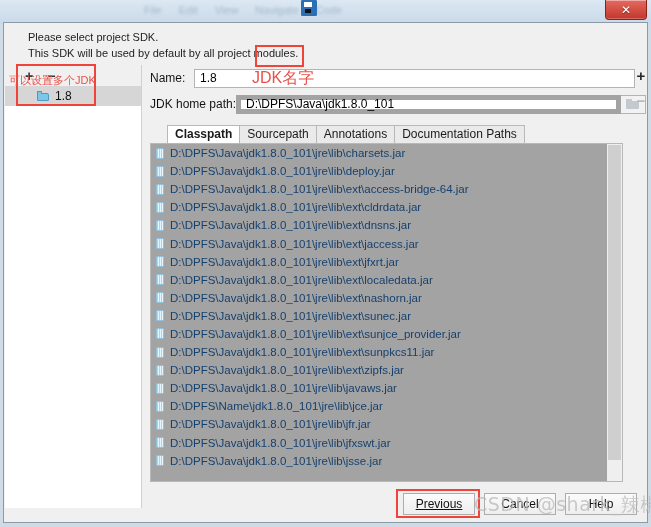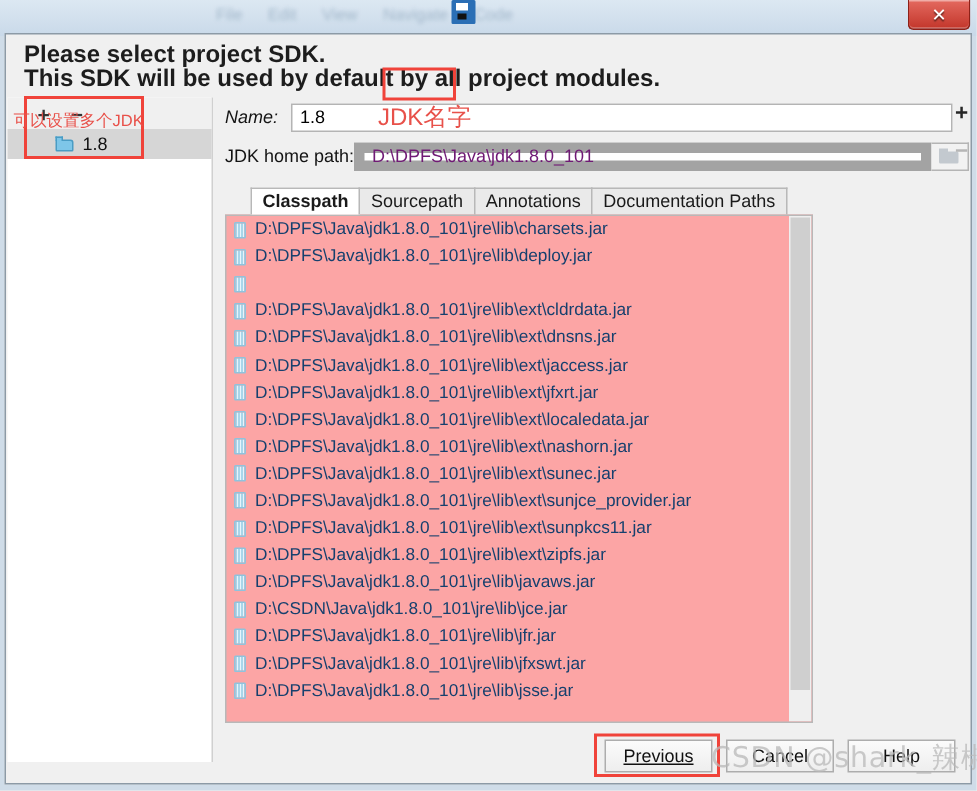--- a/index.html
+++ b/index.html
@@ -32,21 +32,21 @@
     border-radius:0 0 4px 4px;
     box-shadow:inset 0 -1px 0 rgba(255,255,255,.25), inset 0 1px 0 rgba(255,255,255,.45);
     display:flex;align-items:center;justify-content:center;cursor:pointer;}
   .close-btn span{color:#fff;font-size:12px;font-weight:bold;
     text-shadow:0 1px 1px rgba(0,0,0,.55);line-height:1;}
 
   
   .dialog{position:absolute;left:3px;top:22px;width:645px;height:501px;
     background:#f0f0f0;border:1px solid #8c9aa6;box-sizing:border-box;}
 
-  .header{position:absolute;left:12px;top:6px;line-height:16px;font-size:16px;color:#1d1d1d;font-weight:bold;}
+  .header{position:absolute;left:24px;top:6px;line-height:16px;font-size:11px;color:#1d1d1d;}
   .header div{white-space:nowrap;}
 
   
   .sidebar{position:absolute;left:1px;top:42px;width:137px;height:443px;
     background:#fff;border-right:1px solid #d0d0d0;box-sizing:border-box;}
   .sdk-toolbar{height:21px;display:flex;align-items:center;gap:14px;padding-left:20px;
     background:#f0f0f0;box-sizing:border-box;}
   .tb-btn{font-size:14px;line-height:14px;color:#333;cursor:pointer;user-select:none;font-weight:bold;}
   .tb-btn.minus{font-weight:bold;}
   .sdk-item{height:20px;display:flex;align-items:center;gap:5px;padding-left:32px;
@@ -60,46 +60,46 @@
   .side-note{position:absolute;left:5px;top:50px;color:#e8514a;font-size:11px;white-space:nowrap;}
 
   
   .annot-box{position:absolute;border:2px solid #f0433a;box-sizing:border-box;pointer-events:none;}
 
   
   .content{position:absolute;left:146px;top:42px;width:496px;}
 
   .row{display:flex;align-items:center;height:26px;}
   .row-label{font-size:12px;color:#141414;white-space:nowrap;}
-  .name-label{width:44px;font-style:italic;}
+  .name-label{width:44px;}
   .name-input{width:441px;height:19px;border:1px solid #b4b4b4;background:#fff;
     box-sizing:border-box;display:flex;align-items:center;padding-left:5px;font-size:12px;}
   .name-val{display:inline-block;width:52px;}
   .name-note{color:#e8514a;font-size:16px;}
 
   .path-label{width:86px;}
-  .path-input{width:399px;height:19px;border:7px solid #a3a3a3;background:#fff;
-    box-sizing:border-box;display:flex;align-items:center;padding-left:5px;font-size:12px;color:#701a75;}
+  .path-input{width:399px;height:19px;border:5px solid #a3a3a3;background:#fff;
+    box-sizing:border-box;display:flex;align-items:center;padding-left:5px;font-size:12px;color:#000000;}
   .browse{width:26px;height:19px;border:1px solid #b4b4b4;border-left:none;background:#f2f2f2;
     box-sizing:border-box;display:flex;align-items:center;justify-content:center;cursor:pointer;}
   .browse-ico{width:14px;height:10px;position:relative;}
   .browse-ico:before{content:"";position:absolute;left:0;top:2px;width:13px;height:8px;
     background:#c3c9cf;border-radius:1px;}
   .browse-ico:after{content:"";position:absolute;left:0;top:0;width:6px;height:3px;background:#c3c9cf;}
 
   
   .tabs{display:flex;align-items:center;height:19px;margin-top:7px;margin-left:17px;}
   .tab{height:18px;padding:0 7px;display:flex;align-items:center;font-size:12px;
     border:1px solid #b8b8b8;border-bottom:none;background:#eaeaea;color:#1a1a1a;
     margin-right:-1px;cursor:pointer;box-sizing:border-box;}
   .tab.active{background:#fff;font-weight:bold;position:relative;z-index:2;}
 
   
-  .listwrap{position:relative;width:392px;height:339px;margin-top:0;
-    border:1px solid #b8b8b8;background:#fca5a5;box-sizing:border-box;overflow:hidden;}
+  .listwrap{position:relative;width:473px;height:339px;margin-top:0;
+    border:1px solid #b8b8b8;background:#a3a3a3;box-sizing:border-box;overflow:hidden;}
   .list{position:absolute;left:0;top:0;width:455px;}
   .list-row{height:18.1px;display:flex;align-items:center;padding-left:5px;
     font-size:11.5px;color:#16406e;white-space:nowrap;cursor:pointer;}
   .jar-ico{width:8px;height:11px;margin-right:6px;flex:none;
     background:repeating-linear-gradient(90deg,#a9d6ea 0 1px,#e6f4fb 1px 2px);
     border:1px solid #8fc3dd;box-sizing:border-box;border-radius:1px;}
   .scrollbar{position:absolute;right:0;top:0;width:15px;height:100%;background:#efefef;}
   .scroll-thumb{position:absolute;right:1px;top:1px;width:13px;height:315px;background:#cfcfcf;cursor:pointer;}
 
   .side-btns{position:absolute;left:482px;top:0px;width:18px;
@@ -194,20 +194,21 @@
             <div class="list-row">
               <span class="jar-ico"></span>
               <span>D:\DPFS\Java\jdk1.8.0_101\jre\lib\charsets.jar</span>
             </div>
             <div class="list-row">
               <span class="jar-ico"></span>
               <span>D:\DPFS\Java\jdk1.8.0_101\jre\lib\deploy.jar</span>
             </div>
             <div class="list-row">
               <span class="jar-ico"></span>
+              <span>D:\DPFS\Java\jdk1.8.0_101\jre\lib\ext\access-bridge-64.jar</span>
             </div>
             <div class="list-row">
               <span class="jar-ico"></span>
               <span>D:\DPFS\Java\jdk1.8.0_101\jre\lib\ext\cldrdata.jar</span>
             </div>
             <div class="list-row">
               <span class="jar-ico"></span>
               <span>D:\DPFS\Java\jdk1.8.0_101\jre\lib\ext\dnsns.jar</span>
             </div>
             <div class="list-row">
@@ -241,21 +242,21 @@
             <div class="list-row">
               <span class="jar-ico"></span>
               <span>D:\DPFS\Java\jdk1.8.0_101\jre\lib\ext\zipfs.jar</span>
             </div>
             <div class="list-row">
               <span class="jar-ico"></span>
               <span>D:\DPFS\Java\jdk1.8.0_101\jre\lib\javaws.jar</span>
             </div>
             <div class="list-row">
               <span class="jar-ico"></span>
-              <span>D:\CSDN\Java\jdk1.8.0_101\jre\lib\jce.jar</span>
+              <span>D:\DPFS\Name\jdk1.8.0_101\jre\lib\jce.jar</span>
             </div>
             <div class="list-row">
               <span class="jar-ico"></span>
               <span>D:\DPFS\Java\jdk1.8.0_101\jre\lib\jfr.jar</span>
             </div>
             <div class="list-row">
               <span class="jar-ico"></span>
               <span>D:\DPFS\Java\jdk1.8.0_101\jre\lib\jfxswt.jar</span>
             </div>
             <div class="list-row">

